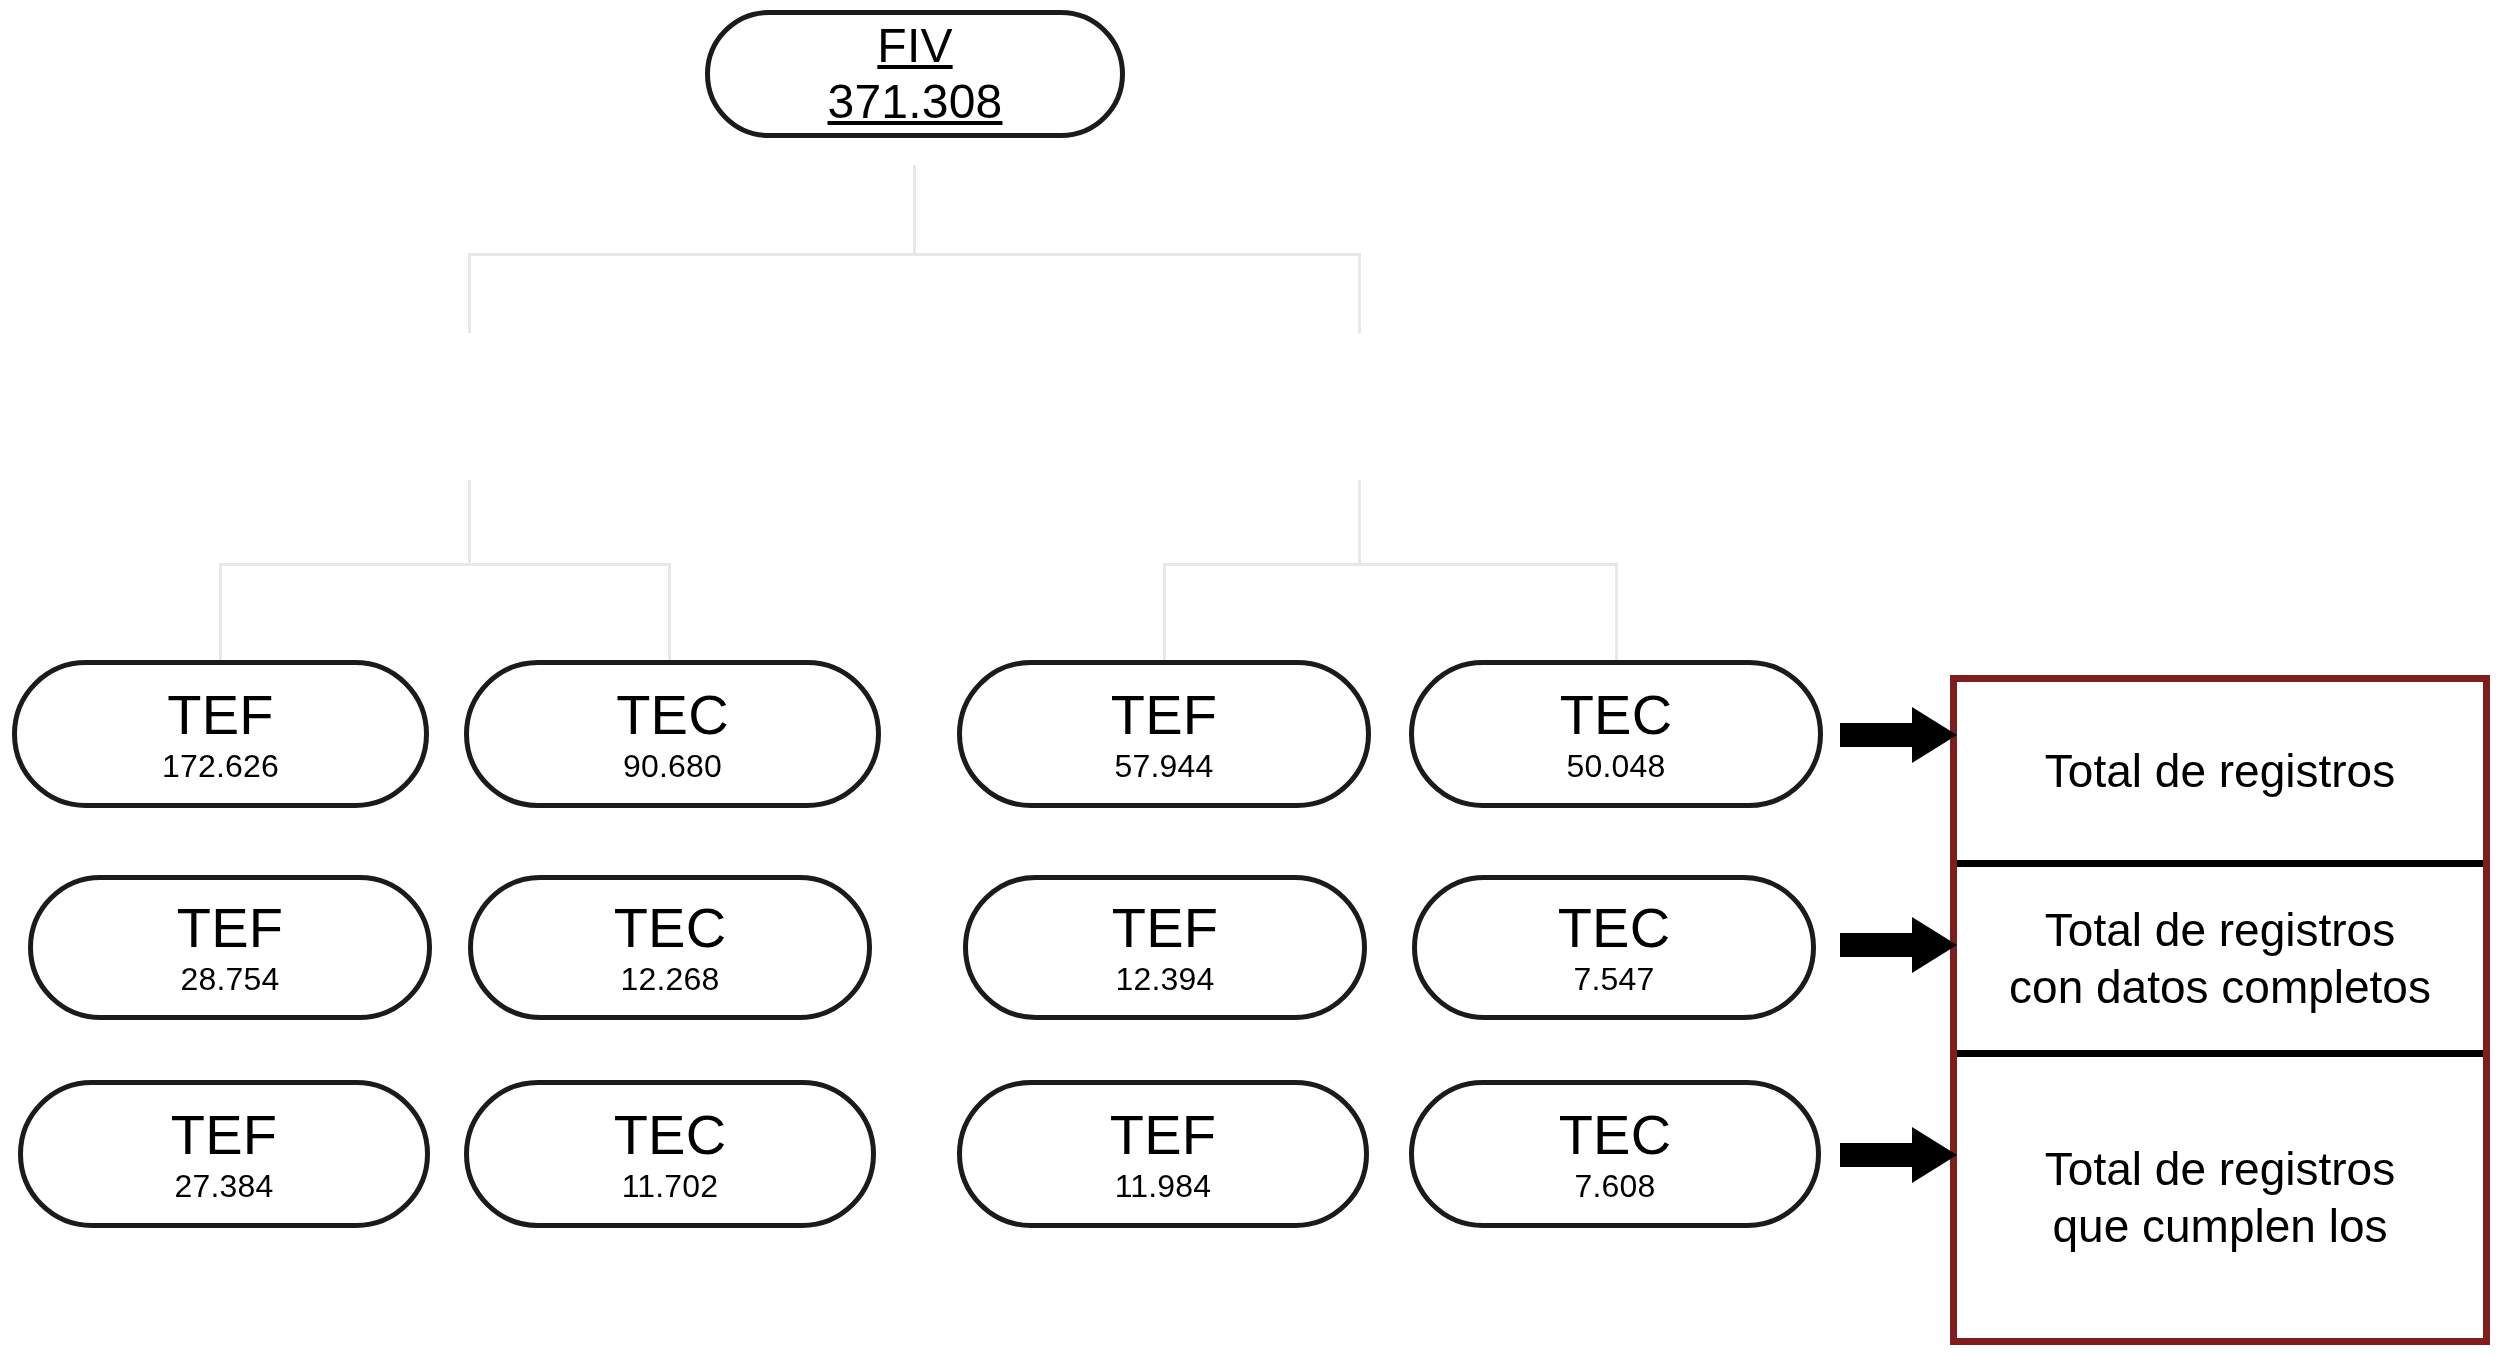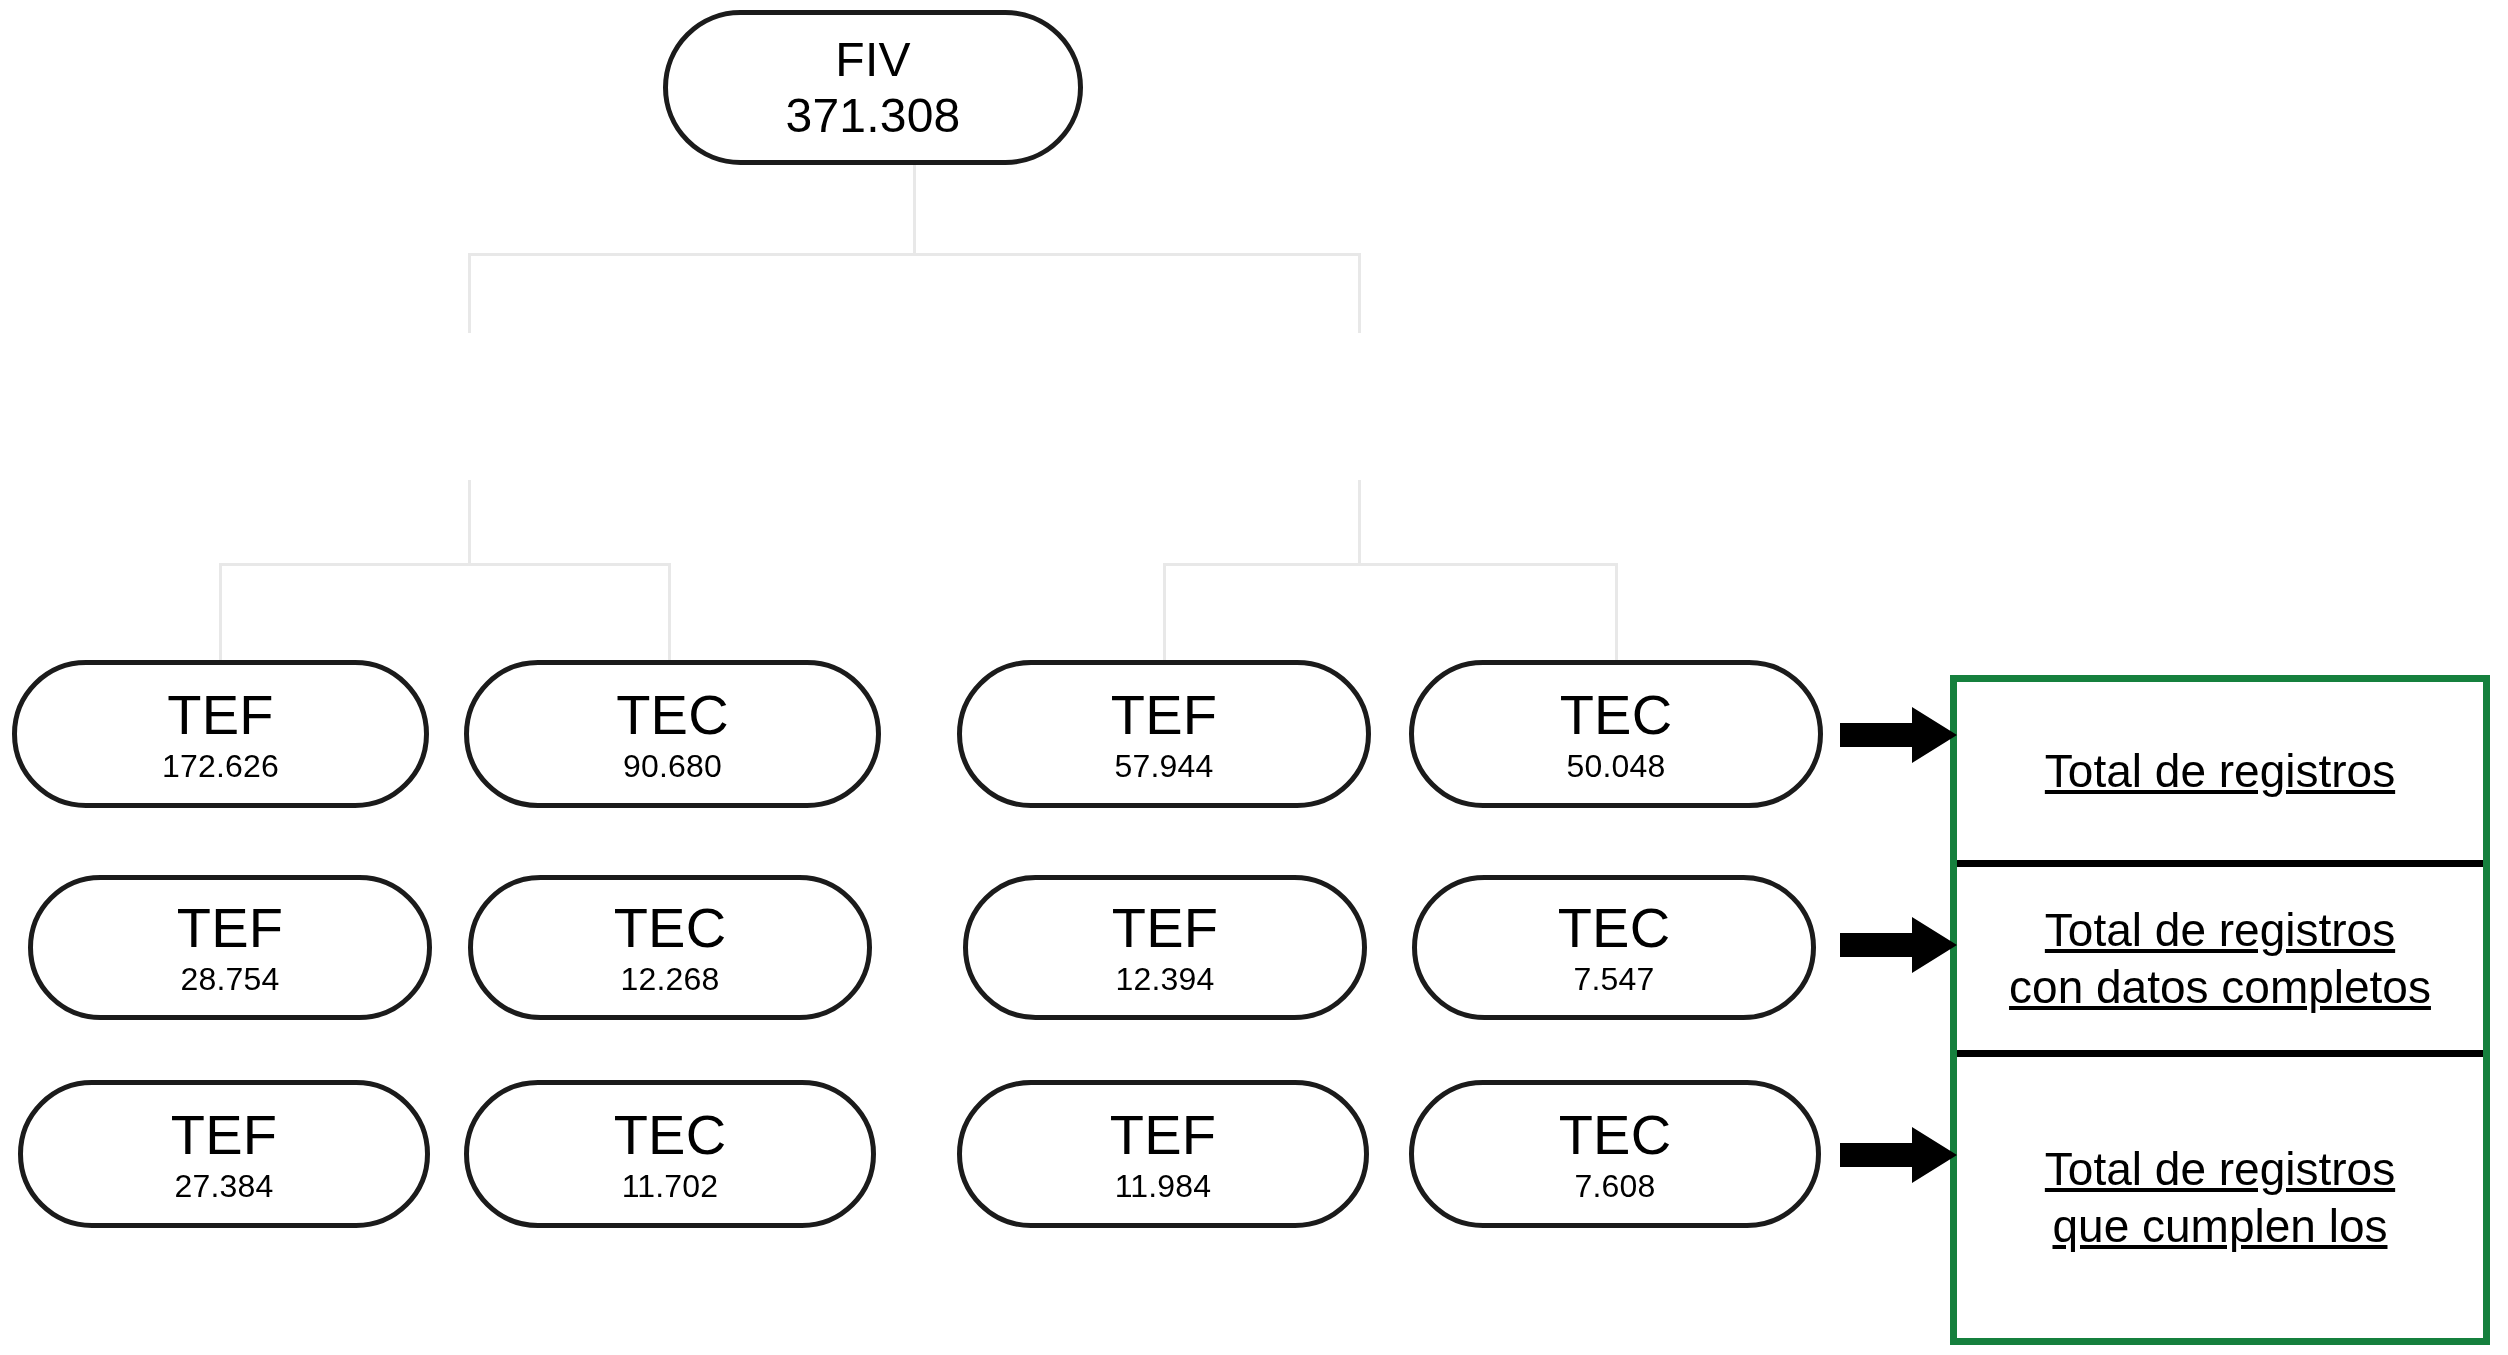--- a/index.html
+++ b/index.html
@@ -51,26 +51,25 @@
     background: #e8e8e8;
     z-index: 1;
   }
   .conn.v { width: 3px; }
   .conn.h { height: 3px; }
 
   
   .legend-box {
     position: absolute;
     box-sizing: border-box;
-    border: 7px solid #15803d;
+    border: 7px solid #7f1d1d;
     background: #ffffff;
     display: flex;
     flex-direction: column;
     z-index: 3;
-    text-decoration: underline;
   }
   .legend-cell {
     box-sizing: border-box;
     display: flex;
     align-items: center;
     justify-content: center;
     text-align: center;
     color: #000000;
     font-size: 46px;
     line-height: 1.22;
@@ -98,21 +97,21 @@
   <div class="conn v" style="left:468px; top:480px; height:85px;"></div>
   <div class="conn h" style="left:219px; top:563px; width:452px;"></div>
   <div class="conn v" style="left:219px; top:563px; height:100px;"></div>
   <div class="conn v" style="left:668px; top:563px; height:100px;"></div>
 
   <div class="conn v" style="left:1358px; top:480px; height:85px;"></div>
   <div class="conn h" style="left:1163px; top:563px; width:455px;"></div>
   <div class="conn v" style="left:1163px; top:563px; height:100px;"></div>
   <div class="conn v" style="left:1615px; top:563px; height:100px;"></div>
 
-  <div class="node root" style="left:663px; top:10px; width:420px; height:155px;">
+  <div class="node root" style="left:705px; top:10px; width:420px; height:128px;text-decoration:underline;">
     <span class="lbl">FIV</span>
     <span class="val">371.308</span>
   </div>
 
 
 
   <div class="node" style="left:12px; top:660px; width:417px; height:148px;">
     <span class="lbl">TEF</span>
     <span class="val">172.626</span>
   </div>

